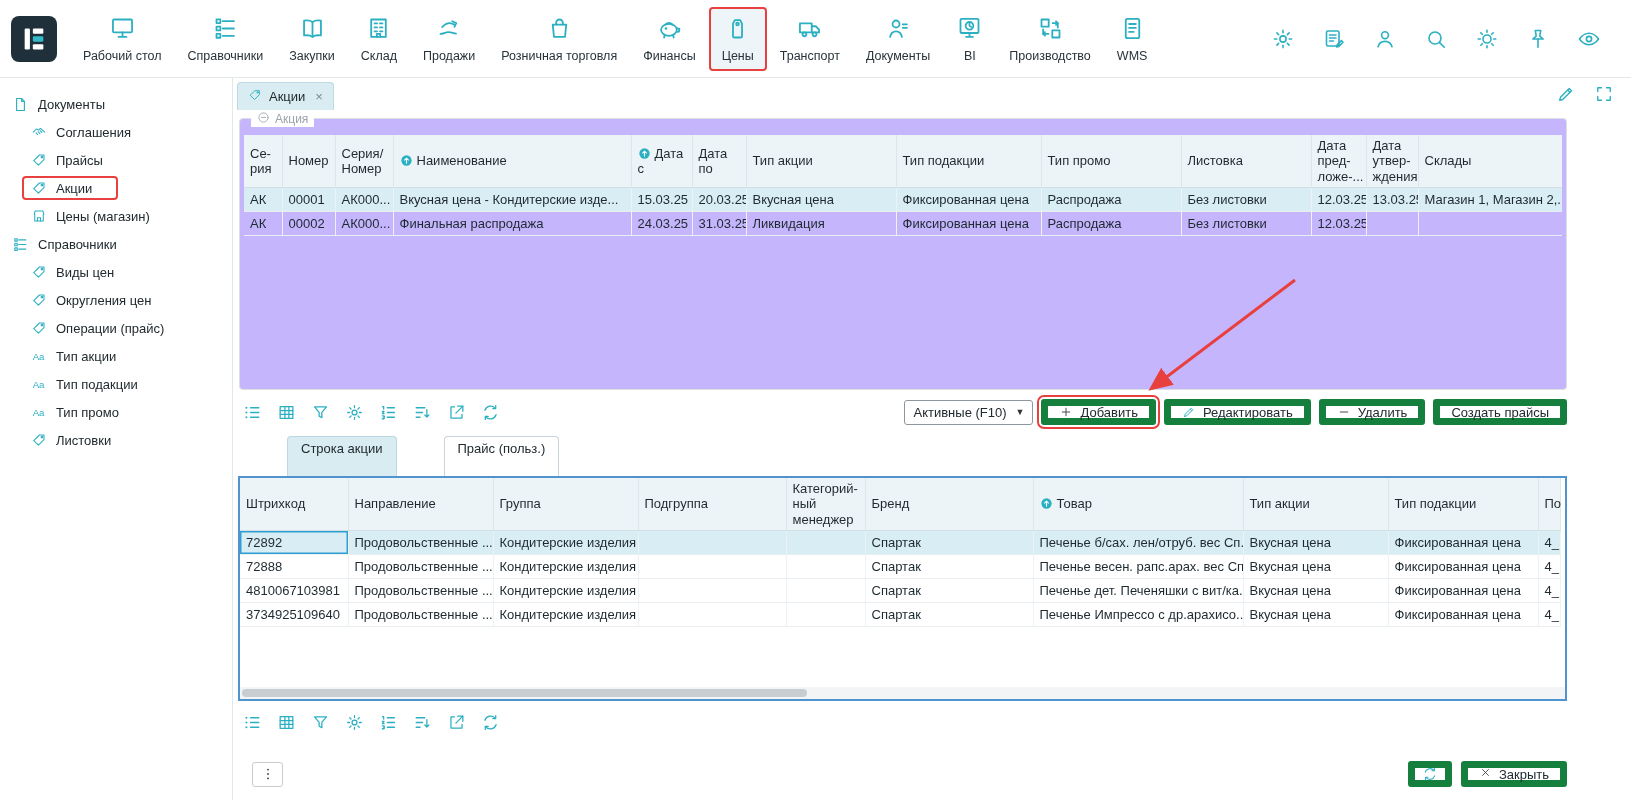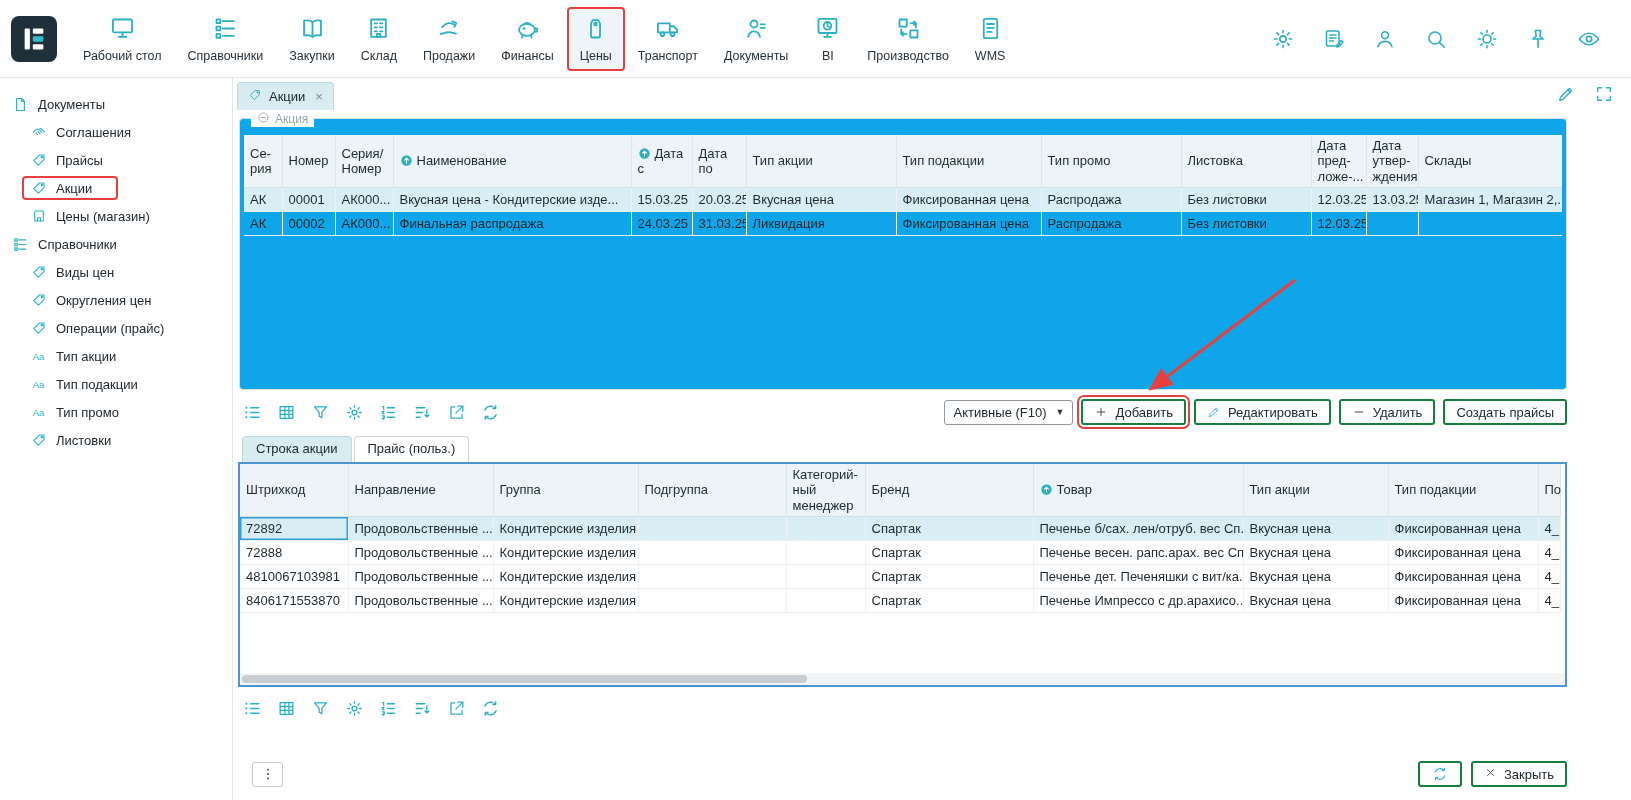--- a/index.html
+++ b/index.html
@@ -19,40 +19,40 @@
 .sidebar{width:233px;flex:none;border-right:1px solid #e2e7ea;padding-top:12px;background:#fff;}
 .side-row{display:flex;align-items:center;gap:9px;height:28px;padding-left:12px;cursor:pointer;white-space:nowrap;}
 .side-row.child{padding-left:31px;}
 .side-row.child.hlrow{padding-left:22px;}
 .side-hl{display:inline-flex;align-items:center;gap:9px;border:2px solid #e8403f;border-radius:4px;padding:2px 24px 2px 7px;}
 .main{flex:1;min-width:0;display:flex;flex-direction:column;position:relative;padding-left:3px;}
 .tabstrip{height:32px;flex:none;display:flex;align-items:flex-end;padding-left:1px;}
 .doc-tab{display:flex;align-items:center;gap:7px;background:#d8ecf2;border:1px solid #bdd9e3;border-bottom:none;border-radius:4px 4px 0 0;padding:5px 10px;cursor:pointer;}
 .doc-tab .close{color:#7b8a91;font-size:13px;margin-left:3px;cursor:pointer;}
 .tab-actions{margin-left:auto;display:flex;align-items:center;gap:18px;padding-right:17px;margin-bottom:6px;}
-.groupbox{flex:none;position:relative;border:1px solid #d8e0e4;border-radius:4px;margin:8px 64px 0 3px;height:272px;background:#0ea5e9;}
+.groupbox{flex:none;position:relative;border:1px solid #d8e0e4;border-radius:4px;margin:8px 64px 0 3px;height:272px;background:#c4b5fd;}
 .gb-label{position:absolute;top:-8px;left:11px;background:#fff;padding:0 6px;color:#98a4aa;font-size:12px;display:flex;align-items:center;gap:5px;}
 .gb-table{margin:16px 4px 0 4px;overflow:hidden;}
 table{border-collapse:collapse;table-layout:fixed;width:1320px;}
 th{background:#edf4f7;border-right:1px solid #dde7eb;border-bottom:1px solid #d2dfe5;padding:3px 6px;font-weight:400;text-align:left;vertical-align:middle;line-height:1.18;cursor:pointer;color:#1e2a30;}
 .hdr-label{white-space:pre-line;}
 th .icon{margin-right:4px;vertical-align:-2px;}
 td{border-right:1px solid #edf2f4;border-bottom:1px solid #e8eef1;padding:2px 6px;height:24px;white-space:nowrap;overflow:hidden;cursor:default;color:#1e2a30;}
 tr.sel td{background:#d9edf5;}
 td.focus-cell{box-shadow:inset 0 0 0 1.5px #2f9fd4;}
 .toolbar1,.toolbar2{flex:none;display:flex;align-items:center;margin:7px 64px 0 7px;height:30px;}
 .iconrow{display:flex;align-items:center;gap:15px;}
 .toolbar-right{margin-left:auto;display:flex;align-items:center;gap:8px;}
 .select{height:25px;border:1px solid #8d979d;border-radius:3px;background:#fff;display:flex;align-items:center;gap:9px;padding:0 8px;cursor:pointer;}
 .caret{font-size:9px;color:#333;}
-.btn{height:26px;background:#fff;border:2px solid #15803d;border-radius:3px;display:inline-flex;align-items:center;gap:7px;padding:0 11px;font:13px "Liberation Sans",sans-serif;color:#212a2f;cursor:pointer;}
+.btn{height:26px;background:#fff;border:7px solid #15803d;border-radius:3px;display:inline-flex;align-items:center;gap:7px;padding:0 11px;font:13px "Liberation Sans",sans-serif;color:#212a2f;cursor:pointer;}
 .btnrow{display:inline-flex;gap:8px;}
 .red-outline{outline:2px solid #e8403f;outline-offset:2px;}
 .detail-tabs{flex:none;display:flex;gap:2px;margin:9px 0 0 6px;position:relative;z-index:2;}
-.dtab{padding:4px 13px 6px;border:1px solid #c9d4da;border-bottom:none;border-radius:4px 4px 0 0;background:#fff;cursor:pointer;}
+.dtab{padding:4px 13px 20px;border:1px solid #c9d4da;border-bottom:none;border-radius:4px 4px 0 0;background:#fff;cursor:pointer;margin-left:45px;}
 .dtab.active{background:#d8ecf2;border-color:#bdd9e3;}
 .table2wrap{flex:none;position:relative;border:2px solid #4f93cf;margin:0 64px 0 2px;height:225px;background:#fff;overflow:hidden;}
 .hscroll{position:absolute;left:0;right:0;bottom:0;height:12px;background:#f2f4f5;cursor:pointer;}
 .thumb{position:absolute;left:2px;top:2px;width:565px;height:8px;background:#c7cdd1;border-radius:4px;cursor:grab;}
 .toolbar2{margin-top:8px;height:26px;}
 .bottombar{margin-top:auto;flex:none;display:flex;align-items:center;padding:0 64px 13px 16px;}
 .menu-btn{width:31px;height:25px;background:#fff;border:1px solid #c6ccd0;border-radius:3px;display:flex;align-items:center;justify-content:center;cursor:pointer;}
 .bottom-right{margin-left:auto;display:flex;align-items:center;gap:9px;}
 .sync-btn{width:44px;justify-content:center;}
 .annot-arrow{position:absolute;left:0;top:0;pointer-events:none;z-index:60;}
@@ -114,20 +114,29 @@
         </div>
         <div class="nav-item">
           <span class="icon">
             <svg viewBox="0 0 24 24" width="27" height="27" fill="none" stroke="#2bb0c2" stroke-width="1.6" stroke-linecap="round" stroke-linejoin="round">
               <path d="M4 16.8c2.6 0 4-1.6 7-1.6 2.6 0 4.2.9 6.8 1.3"></path>
               <path d="M5.5 10.8C9 6.8 13 6.3 16.6 8.7"></path>
               <path d="M14.4 5.6l3.6 1.6-1.6 3.4"></path>
             </svg>
           </span>
           <div class="nav-label">Продажи</div>
+        </div>
+        <div class="nav-item">
+          <span class="icon">
+            <svg viewBox="0 0 24 24" width="27" height="27" fill="none" stroke="#2bb0c2" stroke-width="1.6" stroke-linecap="round" stroke-linejoin="round">
+              <path d="M6 8.5h12l-1.1 11H7.1z"></path>
+              <path d="M9 8.5V7a3 3 0 016 0v1.5"></path>
+            </svg>
+          </span>
+          <div class="nav-label">Розничная торговля</div>
         </div>
         <div class="nav-item">
           <span class="icon">
             <svg viewBox="0 0 24 24" width="27" height="27" fill="none" stroke="#2bb0c2" stroke-width="1.6" stroke-linecap="round" stroke-linejoin="round">
               <ellipse cx="11.5" cy="13.2" rx="7" ry="5.3"></ellipse>
               <path d="M8.6 8.4c1.6-1.7 4.3-1.7 5.9 0"></path>
               <path d="M18.4 11.6l2.4.7-.4 2.4-1.8.3"></path>
               <path d="M8.9 11.9h.01" stroke-width="2.2"></path>
               <path d="M7.6 18.1l-.4 1.9M15.3 18.1l.4 1.9"></path>
             </svg>
@@ -687,21 +696,21 @@
                 <td>Кондитерские изделия</td>
                 <td></td>
                 <td></td>
                 <td>Спартак</td>
                 <td>Печенье дет. Печеняшки с вит/ка...</td>
                 <td>Вкусная цена</td>
                 <td>Фиксированная цена</td>
                 <td>4_П</td>
               </tr>
               <tr>
-                <td>8406171553870</td>
+                <td>3734925109640</td>
                 <td>Продовольственные ...</td>
                 <td>Кондитерские изделия</td>
                 <td></td>
                 <td></td>
                 <td>Спартак</td>
                 <td>Печенье Импрессо с др.арахисо...</td>
                 <td>Вкусная цена</td>
                 <td>Фиксированная цена</td>
                 <td>4_П</td>
               </tr>

